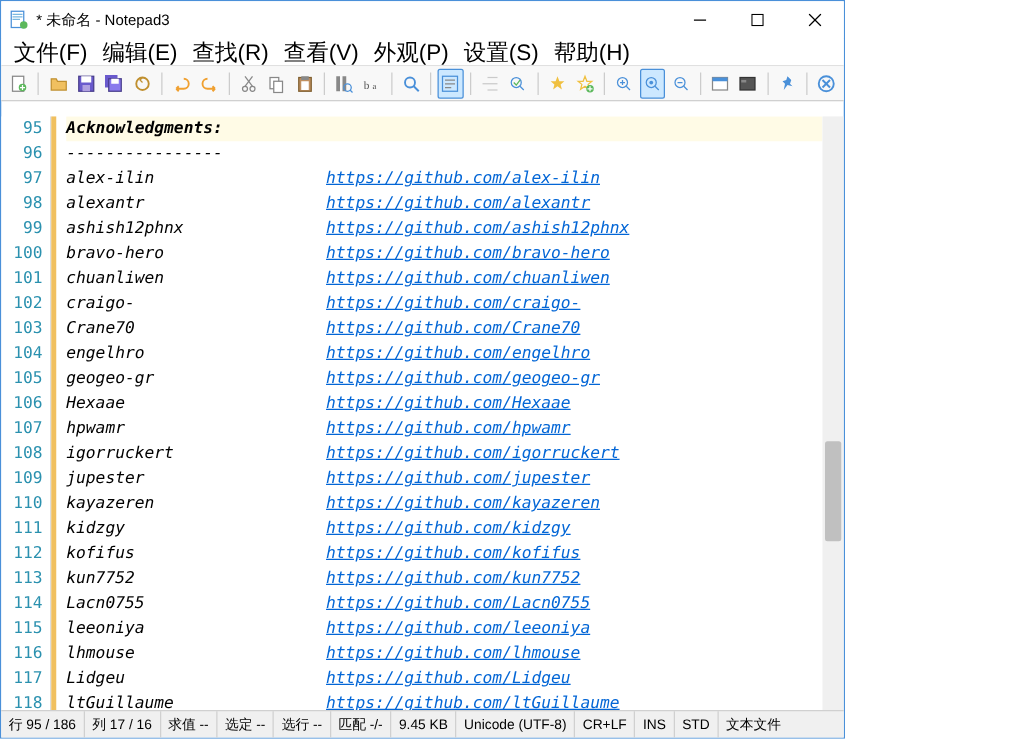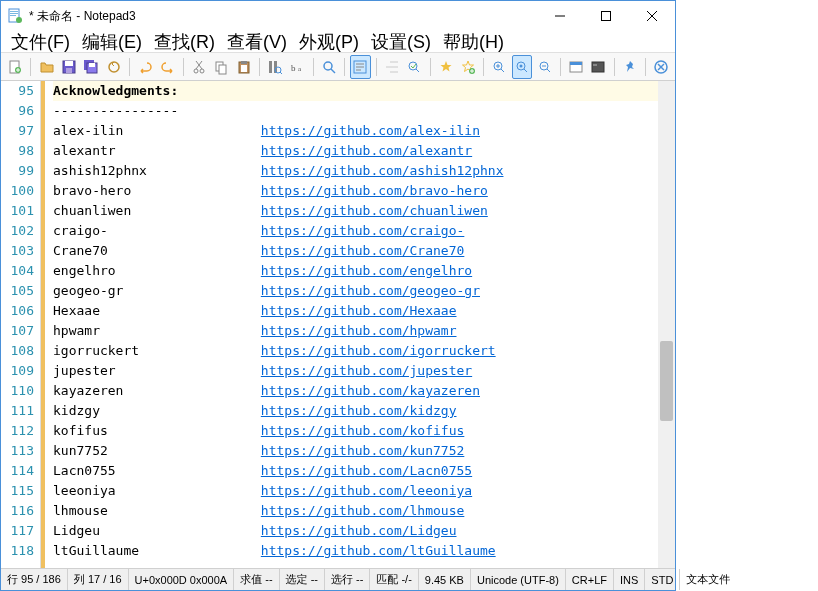--- a/index.html
+++ b/index.html
@@ -8,24 +8,24 @@
 .titlebar { height: 30px; background: #fff; display: flex; align-items: center; padding: 0 0 0 6px; }
 .titlebar-icon { width: 16px; height: 16px; margin-right: 6px; }
 .titlebar-title { flex: 1; font-size: 12px; }
 .winbtns { display: flex; height: 100%; }
 .winbtn { width: 46px; height: 100%; display: flex; align-items: center; justify-content: center; }
 .menubar { height: 22px; background: #fff; display: flex; align-items: center; padding: 0 4px; border-bottom: 1px solid #e0e0e0; }
 .menuitem { padding: 2px 6px; font-size: 18px; }
 .toolbar { height: 28px; background: #f8f8f8; display: flex; align-items: center; padding: 0 4px; gap: 2px; border-bottom: 1px solid #d0d0d0; }
 .tbtn { width: 24px; height: 24px; display: flex; align-items: center; justify-content: center; border-radius: 2px; }
 .tsep { width: 1px; height: 18px; background: #ccc; margin: 0 3px; }
-.editor { flex: 1; display: flex; overflow: hidden; position: relative; }
+.editor { flex: 1; display: flex; overflow: hidden; position: relative; margin-top: 12px; }
 .gutter { width: 40px; background: #fff; border-right: 1px solid #ddd; text-align: right; padding-right: 6px; font-family: Consolas, monospace; font-size: 13px; line-height: 20px; color: #2b91af; }
 .margin { width: 4px; background: #f0c060; }
-.textarea { flex: 1; font-family: Consolas, monospace; font-size: 13px; line-height: 20px; white-space: pre; padding-left: 8px; overflow: hidden; }
+.textarea { flex: 1; font-family: Consolas, monospace; font-size: 13px; line-height: 20px; white-space: pre; padding-left: 8px; overflow: hidden; font-style: italic; }
 .textarea .hl { background: #fffbe6; display: block; }
 .textarea a { color: #0366d6; text-decoration: underline; }
 .scroll { width: 17px; background: #f0f0f0; position: relative; }
 .thumb { position: absolute; left: 2px; right: 2px; top: 260px; height: 80px; background: #c0c0c0; border-radius: 2px; }
 .statusbar { height: 22px; background: #f0f0f0; border-top: 1px solid #d0d0d0; display: flex; align-items: center; font-size: 11px; }
 .stat { padding: 0 6px; border-right: 1px solid #d0d0d0; height: 100%; display: flex; align-items: center; white-space: nowrap; }
 .row { display: block; height: 20px; }
 .name { display: inline-block; width: 200px; }
 </style>
 </head>
@@ -283,21 +283,20 @@
     <div class="margin"></div>
     <div class="textarea" id="textarea"><span class="row hl"><b>Acknowledgments:</b></span><span class="row">----------------</span><span class="row"><span class="name">alex-ilin</span> <a href="#">https://github.com/alex-ilin</a></span><span class="row"><span class="name">alexantr</span> <a href="#">https://github.com/alexantr</a></span><span class="row"><span class="name">ashish12phnx</span> <a href="#">https://github.com/ashish12phnx</a></span><span class="row"><span class="name">bravo-hero</span> <a href="#">https://github.com/bravo-hero</a></span><span class="row"><span class="name">chuanliwen</span> <a href="#">https://github.com/chuanliwen</a></span><span class="row"><span class="name">craigo-</span> <a href="#">https://github.com/craigo-</a></span><span class="row"><span class="name">Crane70</span> <a href="#">https://github.com/Crane70</a></span><span class="row"><span class="name">engelhro</span> <a href="#">https://github.com/engelhro</a></span><span class="row"><span class="name">geogeo-gr</span> <a href="#">https://github.com/geogeo-gr</a></span><span class="row"><span class="name">Hexaae</span> <a href="#">https://github.com/Hexaae</a></span><span class="row"><span class="name">hpwamr</span> <a href="#">https://github.com/hpwamr</a></span><span class="row"><span class="name">igorruckert</span> <a href="#">https://github.com/igorruckert</a></span><span class="row"><span class="name">jupester</span> <a href="#">https://github.com/jupester</a></span><span class="row"><span class="name">kayazeren</span> <a href="#">https://github.com/kayazeren</a></span><span class="row"><span class="name">kidzgy</span> <a href="#">https://github.com/kidzgy</a></span><span class="row"><span class="name">kofifus</span> <a href="#">https://github.com/kofifus</a></span><span class="row"><span class="name">kun7752</span> <a href="#">https://github.com/kun7752</a></span><span class="row"><span class="name">Lacn0755</span> <a href="#">https://github.com/Lacn0755</a></span><span class="row"><span class="name">leeoniya</span> <a href="#">https://github.com/leeoniya</a></span><span class="row"><span class="name">lhmouse</span> <a href="#">https://github.com/lhmouse</a></span><span class="row"><span class="name">Lidgeu</span> <a href="#">https://github.com/Lidgeu</a></span><span class="row"><span class="name">ltGuillaume</span> <a href="#">https://github.com/ltGuillaume</a></span></div>
     <div class="scroll">
         <div class="thumb"></div>
       </div>
   </div>
 
   <div class="statusbar">
     <div class="stat">行  95 / 186</div>
     <div class="stat">列  17 / 16</div>
-    <div class="stat">U+0x000D 0x000A</div>
     <div class="stat">求值  --</div>
     <div class="stat">选定  --</div>
     <div class="stat">选行  --</div>
     <div class="stat">匹配  -/-</div>
     <div class="stat">9.45 KB</div>
     <div class="stat">Unicode (UTF-8)</div>
     <div class="stat">CR+LF</div>
     <div class="stat">INS</div>
     <div class="stat">STD</div>
     <div class="stat" style="flex:1;border-right:none">文本文件</div>

